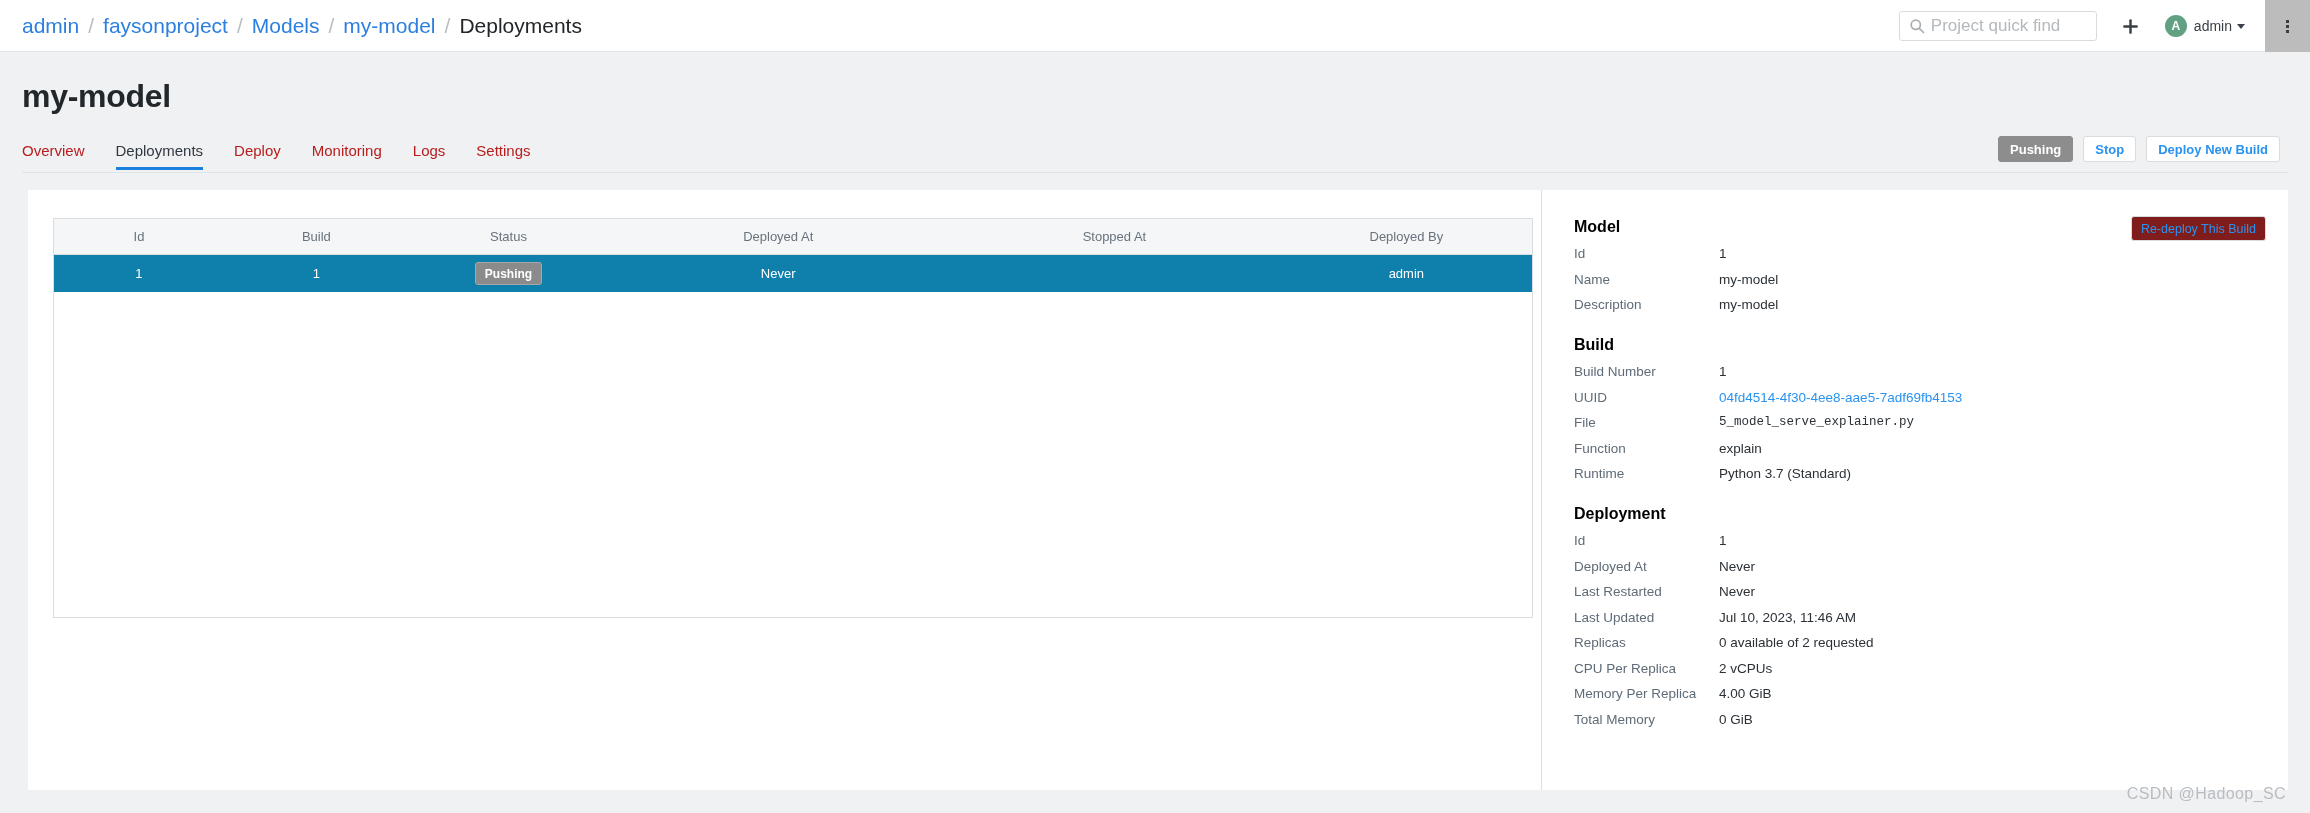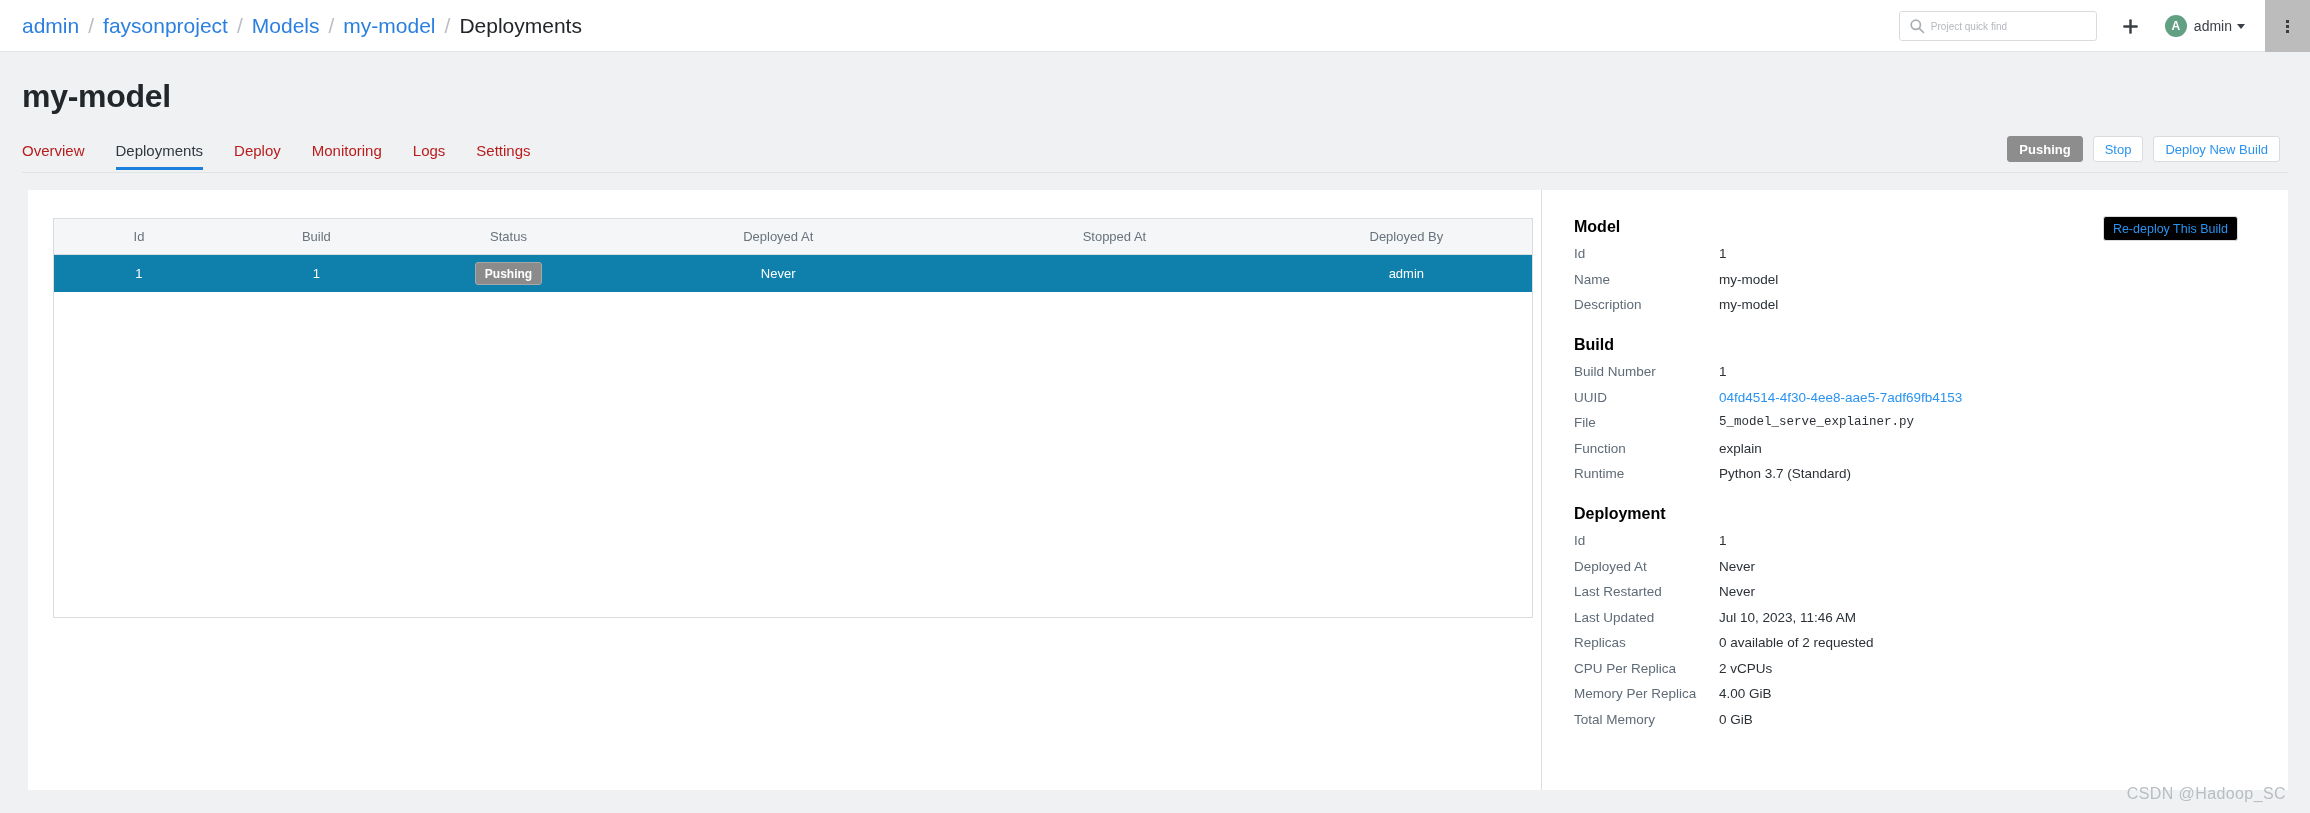--- a/index.html
+++ b/index.html
@@ -68,21 +68,21 @@
   }
   .search-icon {
     width: 16px; height: 16px;
     margin: 0 6px 0 9px;
     flex: none;
     color: #a9aeb3;
   }
   .search-input {
     border: none;
     outline: none;
-    font-size: 10px;
+    font-size: 17px;
     font-family: "Liberation Sans", sans-serif;
     color: #4a5056;
     width: 150px;
     background: transparent;
     padding: 0;
   }
   .search-input::placeholder { color: #b4b9bd; }
 
   .plus-btn {
     width: 32px; height: 32px;
@@ -165,20 +165,21 @@
     height: 26px;
     padding: 0 11px;
     border-radius: 3px;
     font-size: 13px;
     display: inline-flex;
     align-items: center;
     justify-content: center;
     cursor: pointer;
     box-sizing: border-box;
     white-space: nowrap;
+    font-weight: bold;
   }
   .btn-status {
     background: #8d8d8d;
     color: #ffffff;
     border: 1px solid #8d8d8d;
     font-weight: bold;
   }
   .btn-default {
     background: #ffffff;
     color: #2a93f0;
@@ -310,25 +311,25 @@
   .kv .v.link {
     color: #2a93f0;
     cursor: pointer;
   }
   .kv .v.mono {
     font-family: "Liberation Mono", monospace;
     font-size: 12.5px;
   }
   .btn-redeploy {
     position: absolute;
-    right: 56px; top: 26px;
+    right: 28px; top: 26px;
     height: 25px;
     padding: 0 9px;
     font-size: 12.5px;
-    background: #000000;
+    background: #7f1d1d;
     color: #2a93f0;
     border: 1px solid #d9dcdf;
     border-radius: 3px;
     display: inline-flex;
     align-items: center;
     cursor: pointer;
     white-space: nowrap;
   }
 
   

